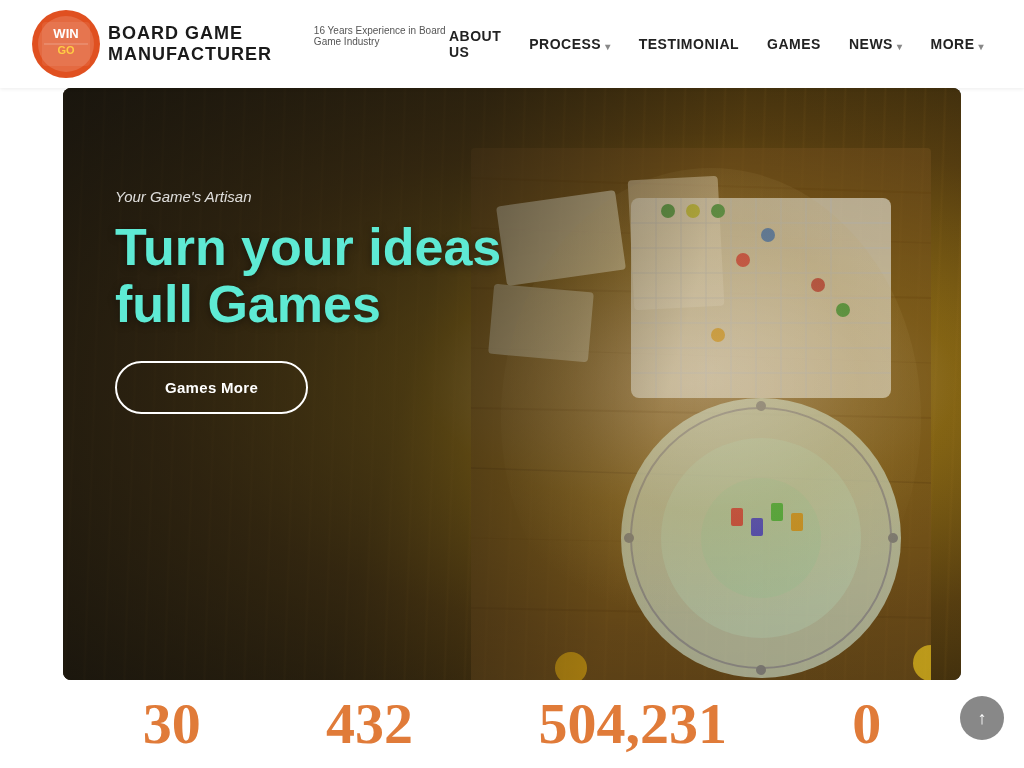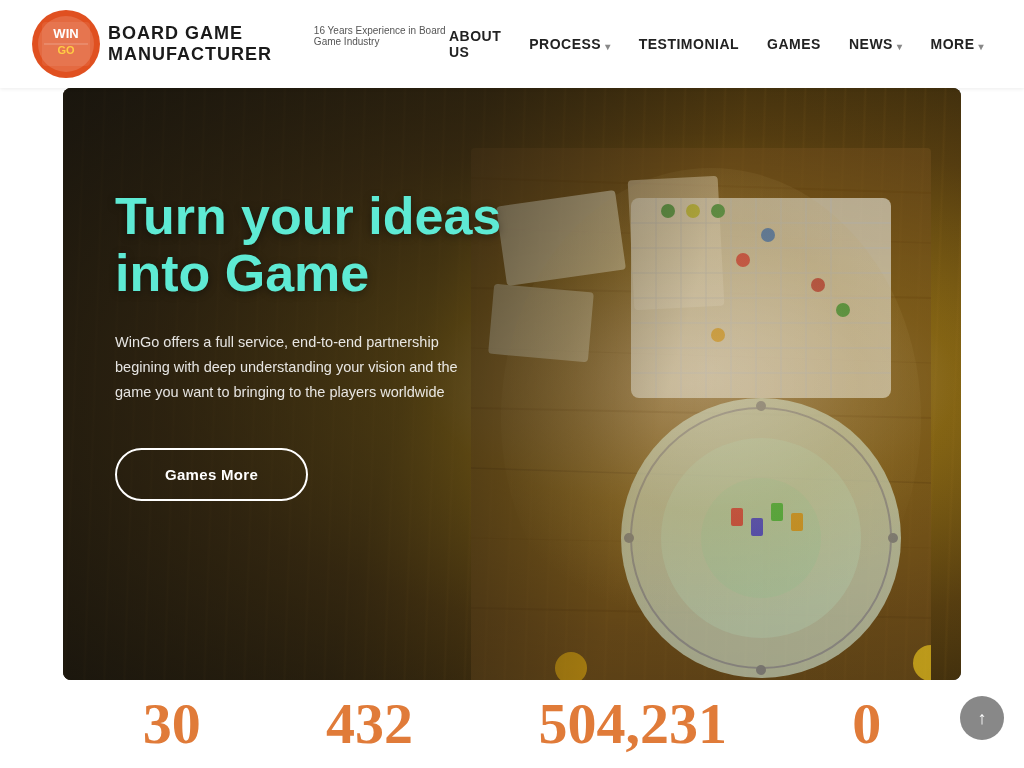--- a/index.html
+++ b/index.html
@@ -327,25 +327,25 @@
       <rect x="320" y="365" width="12" height="18" rx="2" fill="#e0a020"></rect>
 
       <circle cx="460" cy="515" r="18" fill="#e8c020" opacity="0.9"></circle>
       <circle cx="100" cy="520" r="16" fill="#d4a010" opacity="0.85"></circle>
     </svg>
   </div>
 
   <div class="hero-bg"></div>
 
   <div class="hero-content">
+    <p class="hero-tagline">Your Game's Artisan</p>
     <h1 class="hero-headline">
       <span>Turn your ideas</span><br>
-      <span>into Game</span>
+      <span>full Games</span>
     </h1>
-    <p class="hero-description">WinGo offers a full service, end-to-end partnership begining with deep understanding your vision and the game you want to bringing to the players worldwide</p>
     <button class="learn-more-btn">Games More</button>
   </div>
 </section>
 
 <section class="stats-section">
   <div class="stat-item">
     <span class="stat-number">30</span>
   </div>
   <div class="stat-item">
     <span class="stat-number">432</span>

